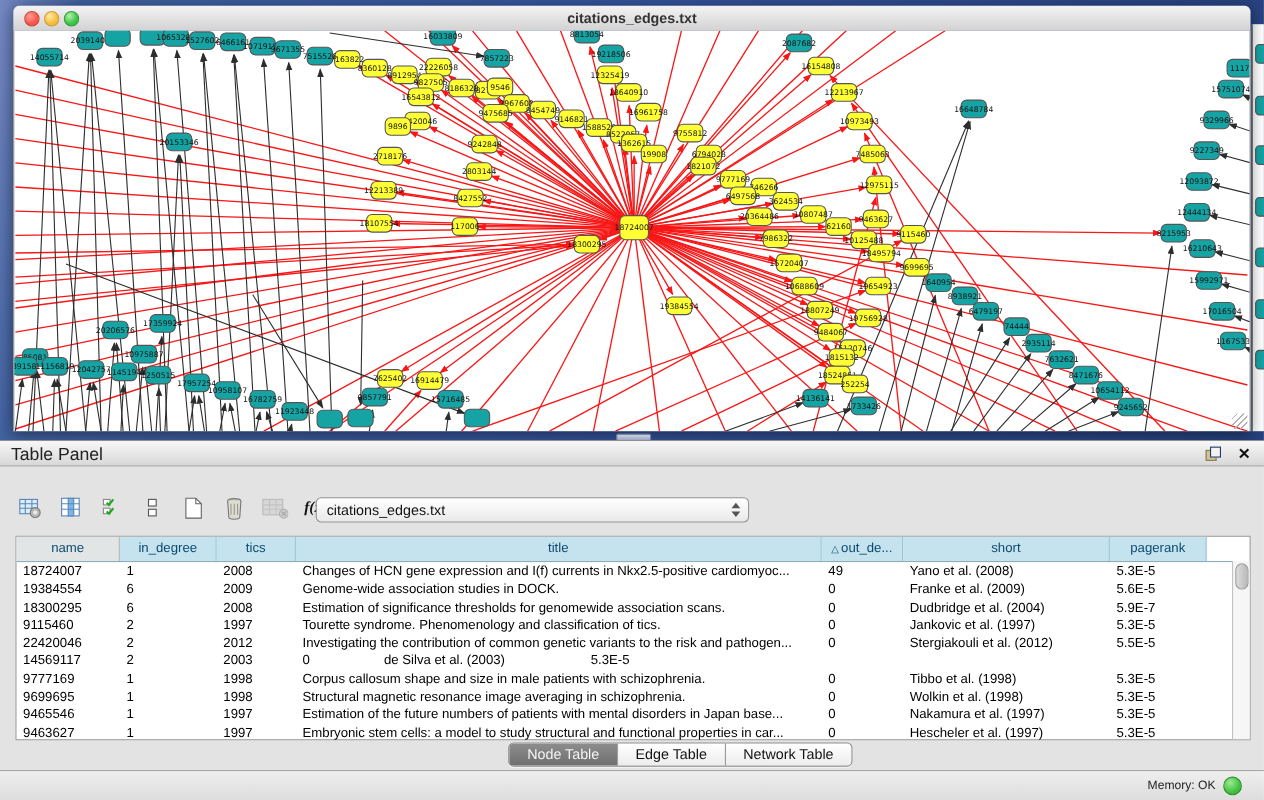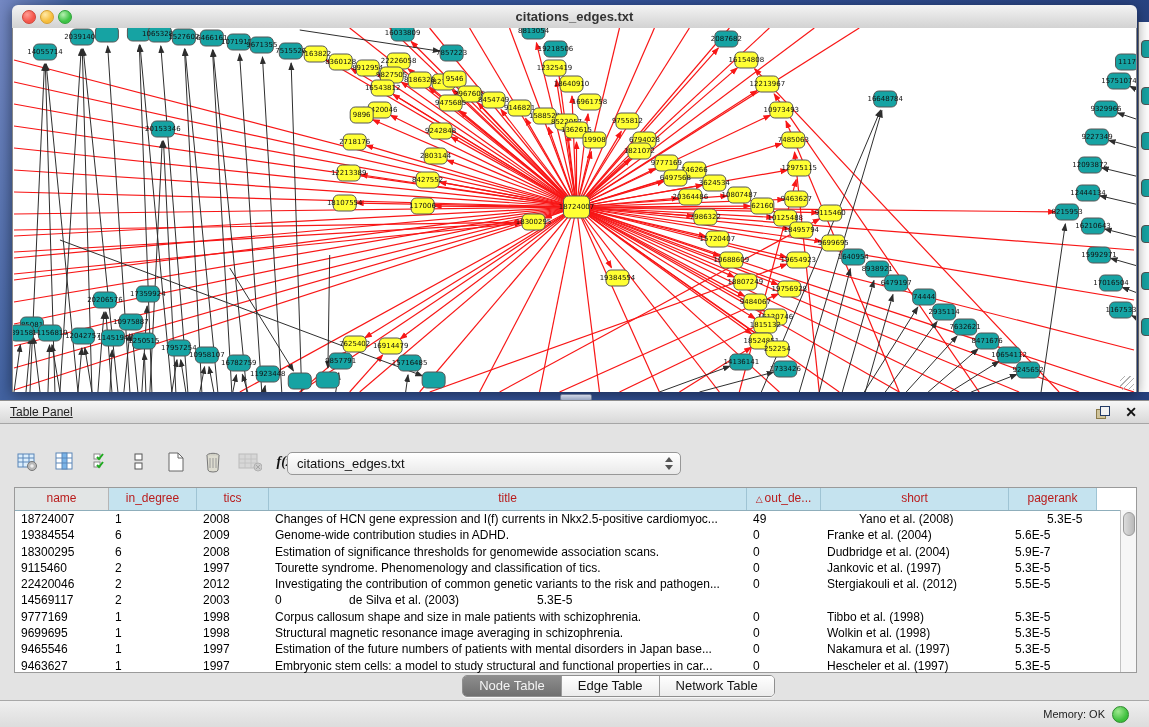--- a/index.html
+++ b/index.html
@@ -27,40 +27,40 @@
   .peek .pn{position:absolute;left:2px;width:14px;height:16px;border-radius:4px;
     background:#16a3a3;border:1px solid #555;}
   
   .split-handle{position:absolute;left:560px;top:394px;width:30px;height:5px;border-radius:2px;
     background:linear-gradient(180deg,#cfd6e6,#9aa6c2);border:1px solid #6c7894;}
   
   .tpanel{position:absolute;left:0;top:400px;width:1149px;height:300px;background:#e3e3e3;
     border-top:1px solid #8f8f8f;}
   .phead{position:absolute;left:0;top:0;width:100%;height:22px;
     background:linear-gradient(180deg,#f7f7f7,#d8d8d8);border-bottom:1px solid #a6a6a6;}
-  .phead .ptitle{position:absolute;left:10px;top:4px;font-size:12px;color:#222;text-decoration:underline;}
+  .phead .ptitle{position:absolute;left:10px;top:4px;font-size:16px;color:#222;}
   .float-ic{position:absolute;right:40px;top:5px;width:13px;height:13px;}
   .float-ic .b1{position:absolute;left:0;top:3px;width:8px;height:8px;border:1px solid #8a7a4a;background:#cfc39a;}
   .float-ic .b2{position:absolute;left:4px;top:0;width:8px;height:8px;border:1px solid #223a66;background:#f2f2f2;}
   .close-ic{position:absolute;right:12px;top:3px;font-size:14px;font-weight:bold;color:#111;line-height:16px;}
   .toolbar{position:absolute;left:16px;top:46px;height:30px;display:flex;align-items:center;gap:13px;}
   .tbtn{width:24px;height:24px;display:flex;align-items:center;justify-content:center;}
   .fx{font-family:"Liberation Serif",serif;font-style:italic;font-weight:bold;font-size:14px;color:#111;}
   .combo{position:absolute;left:287px;top:51px;width:392px;height:21px;border:1px solid #979797;
     border-radius:5px;background:linear-gradient(180deg,#ffffff,#e9e9e9);}
   .combo .cval{position:absolute;left:9px;top:3px;font-size:13px;color:#111;}
   .combo .step{position:absolute;right:6px;top:3px;width:9px;height:15px;}
   .combo .step .up{position:absolute;left:0;top:1px;width:0;height:0;
     border-left:4px solid transparent;border-right:4px solid transparent;border-bottom:5px solid #555;}
   .combo .step .dn{position:absolute;left:0;bottom:1px;width:0;height:0;
     border-left:4px solid transparent;border-right:4px solid transparent;border-top:5px solid #555;}
   .twrap{position:absolute;left:14px;top:86px;width:1123px;height:186px;background:#fff;
     border:1px solid #9a9a9a;box-sizing:border-box;}
   .thead{display:flex;height:22px;border-bottom:1px solid #8faebb;}
-  .hcell{box-sizing:border-box;height:22px;font-size:12px;color:#b91c1c;text-align:center;
+  .hcell{box-sizing:border-box;height:22px;font-size:12px;color:#0c4a6e;text-align:center;
     line-height:21px;background:#c5e3ef;border-right:1px solid #9fc4d4;overflow:hidden;white-space:nowrap;}
   .hcell.gray{background:#e2e5e5;border-right:1px solid #b5b5b5;}
   .hcell .sort{font-size:9px;margin-right:2px;}
   .trow{display:flex;height:16.3px;}
   .tcell{box-sizing:border-box;font-size:12px;color:#000;line-height:16px;padding-left:6px;
     overflow:hidden;white-space:nowrap;text-overflow:ellipsis;}
   .vscroll{position:absolute;right:0;top:22px;width:15px;bottom:0;background:#f6f6f6;
     border-left:1px solid #c2c2c2;}
   .vthumb{position:absolute;left:2px;top:2px;width:10px;height:22px;border-radius:6px;
     background:linear-gradient(90deg,#dcdcdc,#b9b9b9);border:1px solid #9a9a9a;}
@@ -646,30 +646,30 @@
         <div class="hcell" style="width: 188px; flex: 0 0 188px;">short</div>
         <div class="hcell" style="width: 88px; flex: 0 0 88px;">pagerank</div>
       </div>
     <div id="tbody">
         <div class="trow">
           <div class="tcell" style="flex: 0 0 94px; width: 94px;">18724007</div>
           <div class="tcell" style="flex: 0 0 88px; width: 88px;">1</div>
           <div class="tcell" style="flex: 0 0 72px; width: 72px;">2008</div>
           <div class="tcell" style="flex: 0 0 478px; width: 478px;">Changes of HCN gene expression and I(f) currents in Nkx2.5-positive cardiomyoc...</div>
           <div class="tcell" style="flex: 0 0 74px; width: 74px;">49</div>
-          <div class="tcell" style="flex: 0 0 188px; width: 188px; margin-left: 32px;">Yano et al. (2008)</div>
+          <div class="tcell" style="flex: 0 0 188px; width: 188px;">Yano et al. (2008)</div>
           <div class="tcell" style="flex: 0 0 88px; width: 88px;">5.3E-5</div>
         </div>
         <div class="trow">
           <div class="tcell" style="flex: 0 0 94px; width: 94px;">19384554</div>
           <div class="tcell" style="flex: 0 0 88px; width: 88px;">6</div>
           <div class="tcell" style="flex: 0 0 72px; width: 72px;">2009</div>
-          <div class="tcell" style="flex: 0 0 478px; width: 478px;">Genome-wide contribution studies in ADHD.</div>
-          <div class="tcell" style="flex: 0 0 74px; width: 74px;">0</div>
-          <div class="tcell" style="flex: 0 0 188px; width: 188px;">Franke et al. (2004)</div>
+          <div class="tcell" style="flex: 0 0 478px; width: 478px;">Genome-wide association studies in DOCK.</div>
+          <div class="tcell" style="flex: 0 0 74px; width: 74px;">0</div>
+          <div class="tcell" style="flex: 0 0 188px; width: 188px;">Franke et al. (2009)</div>
           <div class="tcell" style="flex: 0 0 88px; width: 88px;">5.6E-5</div>
         </div>
         <div class="trow">
           <div class="tcell" style="flex: 0 0 94px; width: 94px;">18300295</div>
           <div class="tcell" style="flex: 0 0 88px; width: 88px;">6</div>
           <div class="tcell" style="flex: 0 0 72px; width: 72px;">2008</div>
           <div class="tcell" style="flex: 0 0 478px; width: 478px;">Estimation of significance thresholds for genomewide association scans.</div>
           <div class="tcell" style="flex: 0 0 74px; width: 74px;">0</div>
           <div class="tcell" style="flex: 0 0 188px; width: 188px;">Dudbridge et al. (2004)</div>
           <div class="tcell" style="flex: 0 0 88px; width: 88px;">5.9E-7</div>

